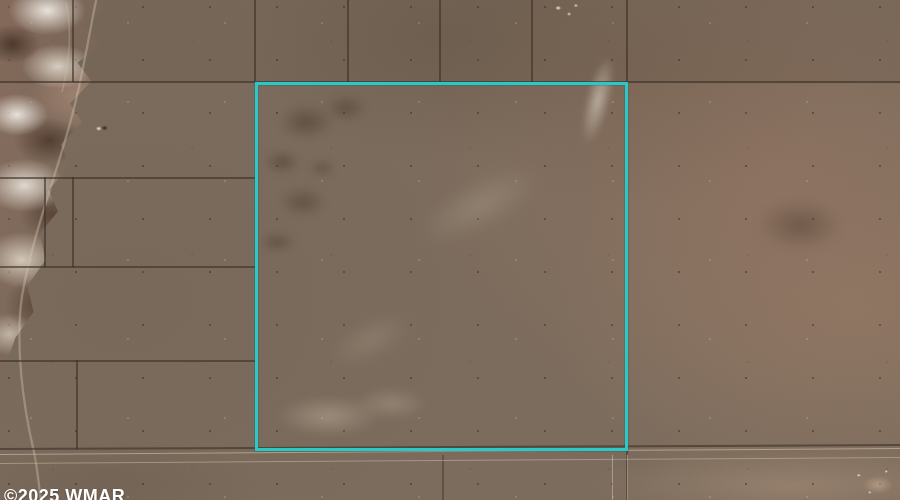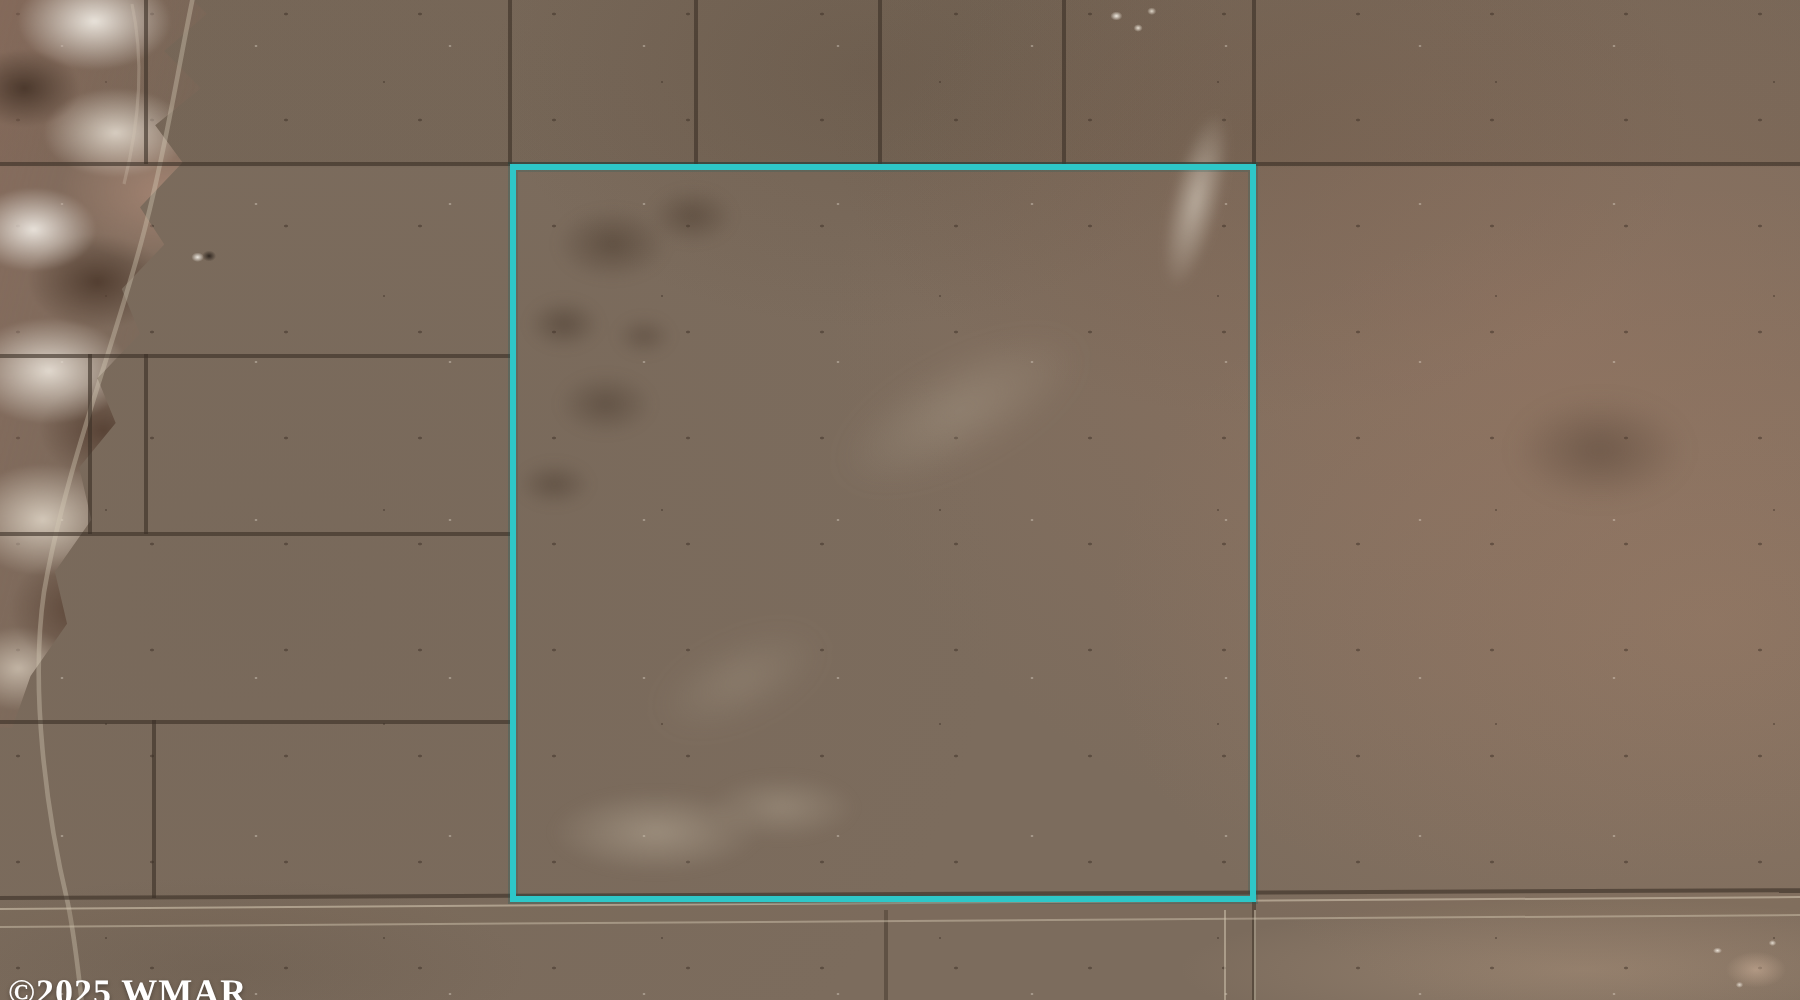--- a/index.html
+++ b/index.html
@@ -1,18 +1,18 @@
 <!DOCTYPE html>
 <html><head>
 <meta charset="utf-8">
 <style>
   html,body{margin:0;padding:0;background:#222;}
   .stage{
     position:relative;width:900px;height:500px;overflow:hidden;
-    font-family:Liberation Serif, serif;
+    font-family:Liberation Sans, sans-serif;
     background:var(--terrain-base,#7c6c5d);
   }
   .stage *{position:absolute;box-sizing:border-box;}
 
   
   .base{
     left:0;top:0;width:900px;height:500px;
     background-color:var(--terrain-base,#7c6c5d);
     background-image:
       linear-gradient(180deg, rgba(88,74,58,0.16) 0 82px, rgba(88,74,58,0) 84px),

